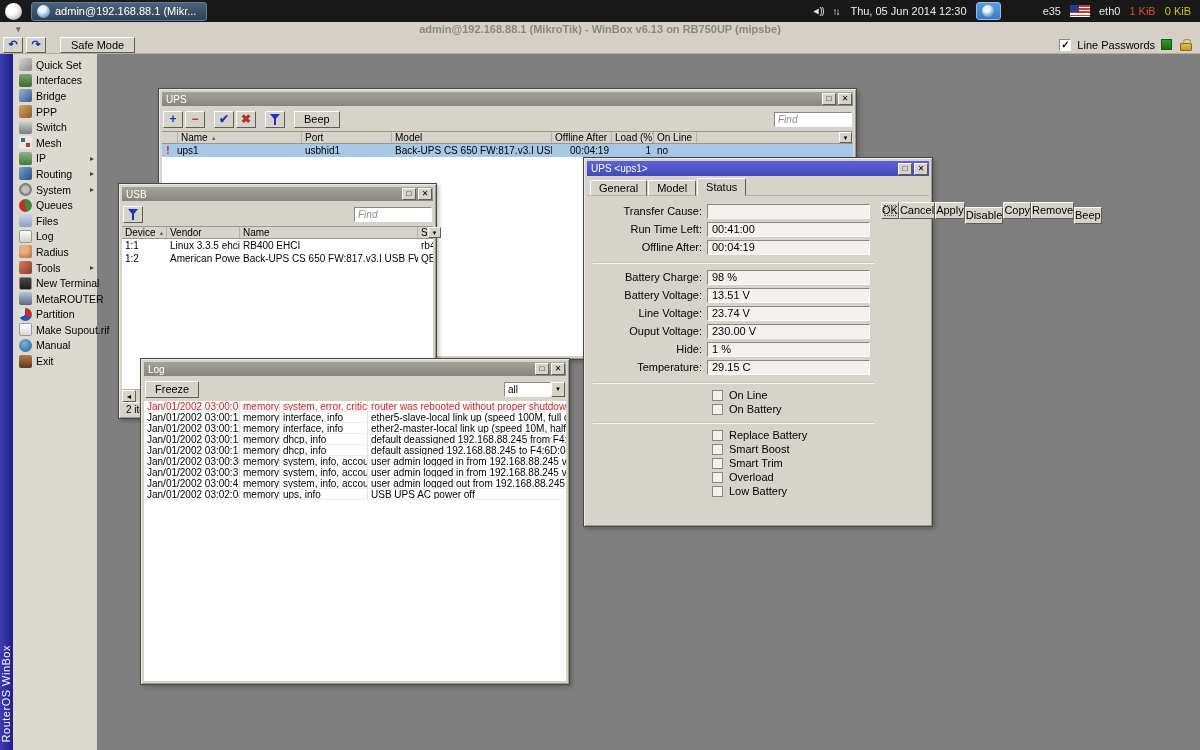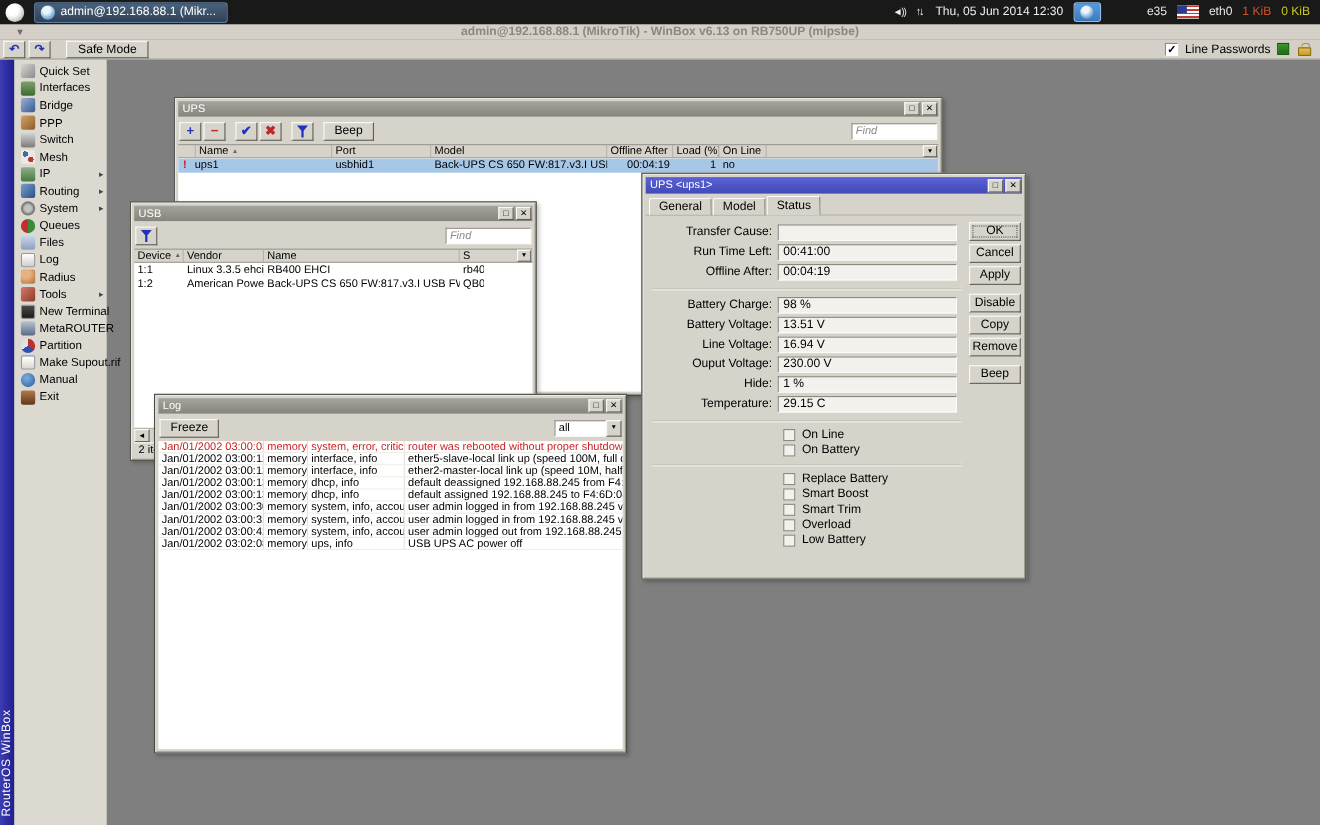--- a/index.html
+++ b/index.html
@@ -140,21 +140,21 @@
   .tab.active{height:18px;margin-top:-2px;border-bottom:1px solid #d6d3ca;font-size:11px}
   .dlg-main{flex:1;display:flex;border-top:1px solid #b5b2aa;margin-top:-1px;padding-top:6px}
   .dlg-left{flex:1;padding-left:2px}
   .frow{display:flex;align-items:center;height:18px}
   .flabel{width:118px;text-align:right;padding-right:5px;white-space:nowrap}
   .fval{width:163px;height:15px;background:#f2f1ed;border:1px solid;border-color:#8a887f #fcfbf8 #fcfbf8 #8a887f;
         padding:0 4px;line-height:13px;white-space:nowrap;overflow:hidden}
   .hsep{height:4px;margin:3px 4px 5px 4px;border-bottom:1px solid #c6c3ba;box-shadow:0 1px 0 #f4f3ee}
   .cbrow{display:flex;align-items:center;height:14px;margin-left:123px;gap:6px}
   .cbox{width:11px;height:11px;background:#f2f1ed;border:1px solid #8a887f;flex:none}
-  .dlg-btns{width:48px;flex:none;display:flex;flex-direction:column;margin-left:3px;padding-right:1px}
+  .dlg-btns{width:48px;flex:none;display:flex;flex-direction:row;margin-left:3px;padding-right:1px}
   .dbtn{height:17px;margin-bottom:3px;text-align:center;line-height:15px;flex:none}
   .dbtn.gap{margin-top:5px}
   .dbtn.focus{outline:1px dotted #555;outline-offset:-4px}
   .dlg-status{flex:none;height:15px;border:1px solid;border-color:#8a887f #fcfbf8 #fcfbf8 #8a887f;
         margin-top:3px;padding:0 3px;line-height:13px;background:#d6d3ca}
 </style>
 </head>
 <body>
 
 <div class="taskbar" data-name="desktop-taskbar">
@@ -360,21 +360,21 @@
       <span class="gc" style="width:128px" data-name="cell-name">ups1</span>
       <span class="gc" style="width:90px" data-name="cell-port">usbhid1</span>
       <span class="gc" style="width:160px" data-name="cell-model">Back-UPS CS 650 FW:817.v3.I USB FW:v3</span>
       <span class="gc rt" style="width:60px" data-name="cell-offline-after">00:04:19</span>
       <span class="gc rt" style="width:42px" data-name="cell-load">1</span>
       <span class="gc" style="width:43px" data-name="cell-on-line">no</span>
     </div>
   </div>
 </div>
 
-<div class="win" style="left:118px;top:183px;width:370px;height:236px;z-index:2" data-name="usb-window">
+<div class="win" style="left:118px;top:183px;width:319px;height:236px;z-index:2" data-name="usb-window">
   <div class="tbar" data-name="usb-window-titlebar">
     <span class="t" data-name="usb-window-title">USB</span>
     <span class="wbtn raised" data-name="maximize-button">□</span>
     <span class="wbtn raised" data-name="close-button">✕</span>
   </div>
   <div class="wtoolbar" data-name="usb-toolbar">
     <div class="ico-btn raised" data-name="filter-button">
         <span class="funnel" data-name="filter-icon"></span>
       </div>
     <input class="find sunken" readonly="" data-name="find-input" placeholder="Find" style="">
@@ -538,21 +538,21 @@
             <span class="fval" data-name="field-value">98 %</span>
           </div>
 
           <div class="frow" data-name="field-row">
             <span class="flabel" data-name="field-label">Battery Voltage:</span>
             <span class="fval" data-name="field-value">13.51 V</span>
           </div>
 
           <div class="frow" data-name="field-row">
             <span class="flabel" data-name="field-label">Line Voltage:</span>
-            <span class="fval" data-name="field-value">16.94 V</span>
+            <span class="fval" data-name="field-value">23.74 V</span>
           </div>
 
           <div class="frow" data-name="field-row">
             <span class="flabel" data-name="field-label">Ouput Voltage:</span>
             <span class="fval" data-name="field-value">230.00 V</span>
           </div>
 
           <div class="frow" data-name="field-row">
             <span class="flabel" data-name="field-label">Hide:</span>
             <span class="fval" data-name="field-value">1 %</span>

